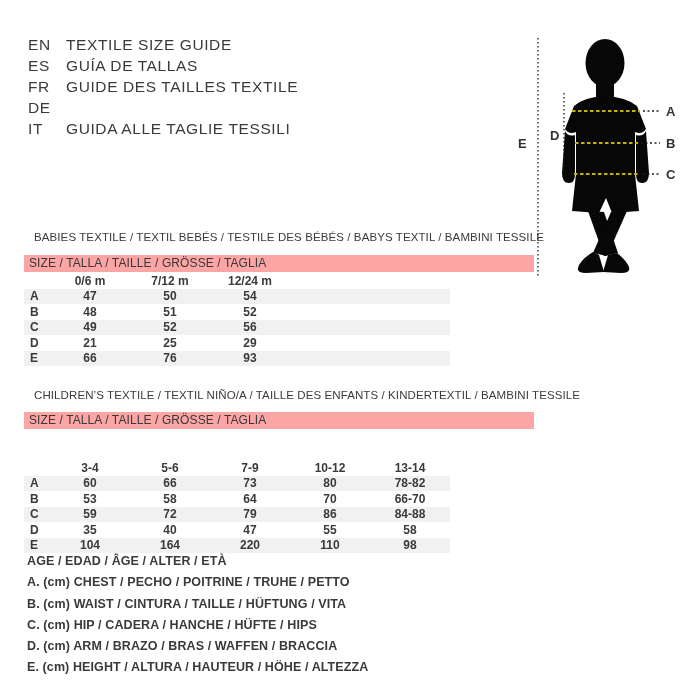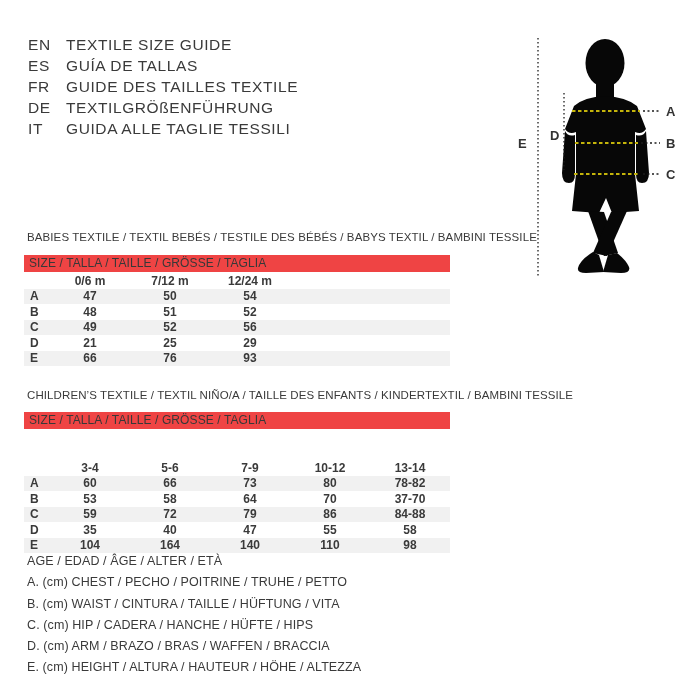--- a/index.html
+++ b/index.html
@@ -9,41 +9,41 @@
   
   .lang-header{position:absolute;left:28px;top:34px;}
   .lang-row{display:flex;height:21px;align-items:center;font-size:15.5px;letter-spacing:0.6px;font-weight:400;}
   .lang-code{width:38px;flex:none;}
 
   
   .figure-svg{position:absolute;left:500px;top:25px;width:200px;height:258px;}
   .figure-svg text{font-family:"Liberation Sans",sans-serif;font-size:13px;font-weight:bold;fill:#333333;}
 
   
-  .section-title{position:absolute;left:27px;font-size:11.5px;letter-spacing:0.1px;white-space:nowrap;}
+  .section-title{position:absolute;left:34px;font-size:11.5px;letter-spacing:0.1px;white-space:nowrap;}
   .title-babies{top:231px;}
   .title-children{top:389px;}
 
-  .size-bar{position:absolute;left:24px;width:426px;height:17px;background:#ef4444;
+  .size-bar{position:absolute;left:24px;width:510px;height:17px;background:#fca5a5;
             font-size:12px;line-height:17px;padding-left:5px;box-sizing:border-box;
             letter-spacing:0.1px;color:#383838;white-space:nowrap;}
   .bar-babies{top:255px;}
   .bar-children{top:412px;}
 
   .table{position:absolute;left:24px;width:426px;}
   .table-babies{top:273px;}
   .table-children{top:439px;margin-top:21px;}
   .t-row{display:flex;height:15.5px;align-items:center;font-size:12px;font-weight:bold;}
   .t-label{width:26px;padding-left:6px;box-sizing:border-box;flex:none;}
   .t-cell{width:80px;text-align:center;flex:none;}
   .striped{background:#f1f1f1;}
 
   
   .legend{position:absolute;left:27px;top:551px;font-size:12.5px;line-height:21.3px;letter-spacing:0.1px;}
-  .legend div{white-space:nowrap;}
+  .legend div{white-space:nowrap;font-weight:bold;}
 </style>
 </head>
 <body>
 
 <div class="page">
 
   <div class="lang-header">
     <div class="lang-row">
       <span class="lang-code">EN</span>
       <span class="lang-title">TEXTILE SIZE GUIDE</span>
@@ -51,21 +51,20 @@
     <div class="lang-row">
       <span class="lang-code">ES</span>
       <span class="lang-title">GUÍA DE TALLAS</span>
     </div>
     <div class="lang-row">
       <span class="lang-code">FR</span>
       <span class="lang-title">GUIDE DES TAILLES TEXTILE</span>
     </div>
     <div class="lang-row">
       <span class="lang-code">DE</span>
-      <span class="lang-title">TEXTILGRÖßENFÜHRUNG</span>
     </div>
     <div class="lang-row">
       <span class="lang-code">IT</span>
       <span class="lang-title">GUIDA ALLE TAGLIE TESSILI</span>
     </div>
   </div>
 
   <svg class="figure-svg" viewBox="0 0 200 258">
     <g fill="#070707">
       <ellipse cx="105" cy="38" rx="19.5" ry="24"></ellipse>
@@ -155,21 +154,21 @@
       <span class="t-cell">73</span>
       <span class="t-cell">80</span>
       <span class="t-cell">78-82</span>
     </div>
     <div class="t-row">
       <span class="t-label">B</span>
       <span class="t-cell">53</span>
       <span class="t-cell">58</span>
       <span class="t-cell">64</span>
       <span class="t-cell">70</span>
-      <span class="t-cell">37-70</span>
+      <span class="t-cell">66-70</span>
     </div>
     <div class="t-row striped">
       <span class="t-label">C</span>
       <span class="t-cell">59</span>
       <span class="t-cell">72</span>
       <span class="t-cell">79</span>
       <span class="t-cell">86</span>
       <span class="t-cell">84-88</span>
     </div>
     <div class="t-row">
@@ -177,21 +176,21 @@
       <span class="t-cell">35</span>
       <span class="t-cell">40</span>
       <span class="t-cell">47</span>
       <span class="t-cell">55</span>
       <span class="t-cell">58</span>
     </div>
     <div class="t-row striped">
       <span class="t-label">E</span>
       <span class="t-cell">104</span>
       <span class="t-cell">164</span>
-      <span class="t-cell">140</span>
+      <span class="t-cell">220</span>
       <span class="t-cell">110</span>
       <span class="t-cell">98</span>
     </div>
   </div>
 
   <div class="legend">
     <div>AGE / EDAD / ÂGE / ALTER / ETÀ</div>
     <div>A. (cm) CHEST / PECHO / POITRINE / TRUHE / PETTO</div>
     <div>B. (cm) WAIST / CINTURA / TAILLE / HÜFTUNG / VITA</div>
     <div>C. (cm) HIP / CADERA / HANCHE / HÜFTE / HIPS</div>

